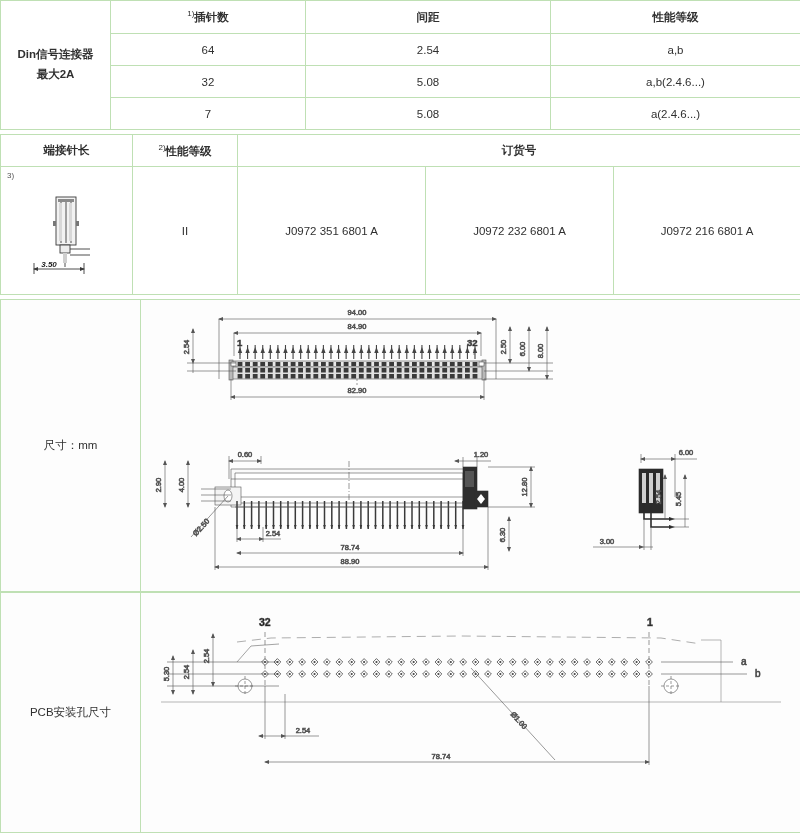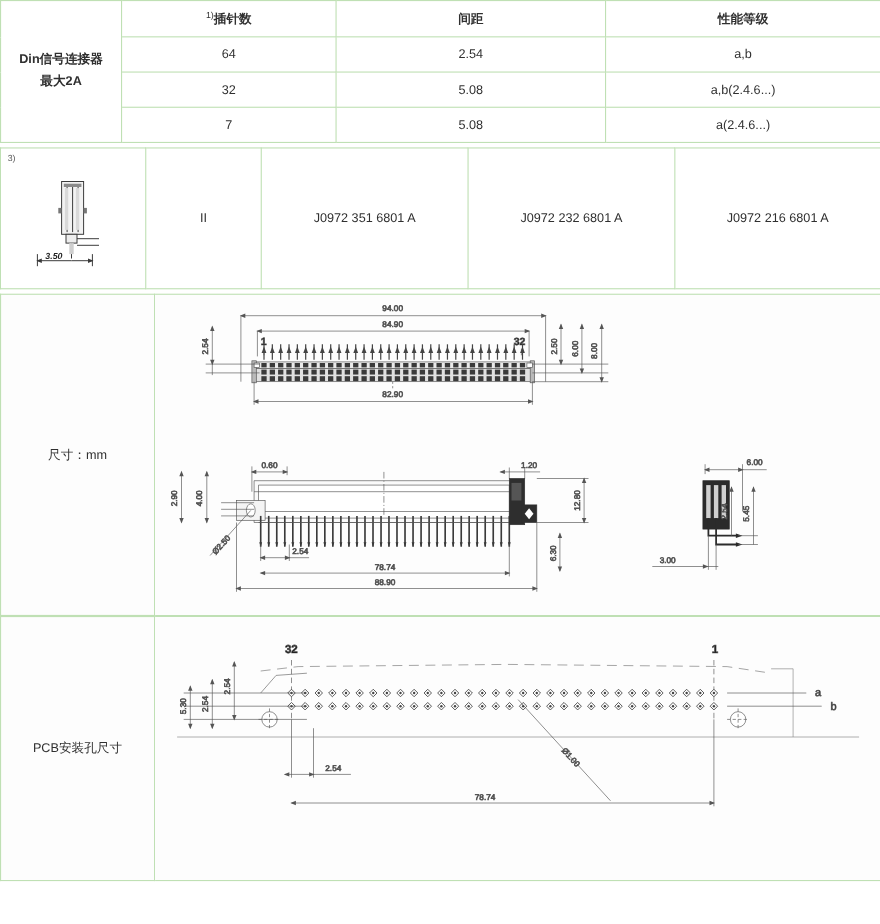--- a/index.html
+++ b/index.html
@@ -89,20 +89,31 @@
 
   <table class="tbl" style="margin-top:4px">
     <colgroup>
       <col style="width:132px">
         <col style="width:105px">
       <col style="width:188px">
         <col style="width:188px">
         <col style="width:187px">
     </colgroup>
     <tbody>
+        <tr>
+      <td class="hd" style="height:32px">
+        <span>端接针长</span>
+      </td>
+      <td class="hd">
+        <span class="sup">2)</span><span>性能等级</span>
+      </td>
+      <td class="hd" colspan="3">
+        <span>订货号</span>
+      </td>
+    </tr>
     <tr>
       <td style="height:128px;position:relative;">
         <div class="note3">3)</div>
         <div class="pinart">
           <svg width="110" height="100" viewBox="0 0 110 100">
             <g stroke="#3a3a3a" fill="none" stroke-width="0.9">
 
               <rect x="44" y="16" width="20" height="48" fill="#f2f2f2"></rect>
               <rect x="46" y="18" width="16" height="3" fill="#8a8a8a" stroke="none"></rect>
 

